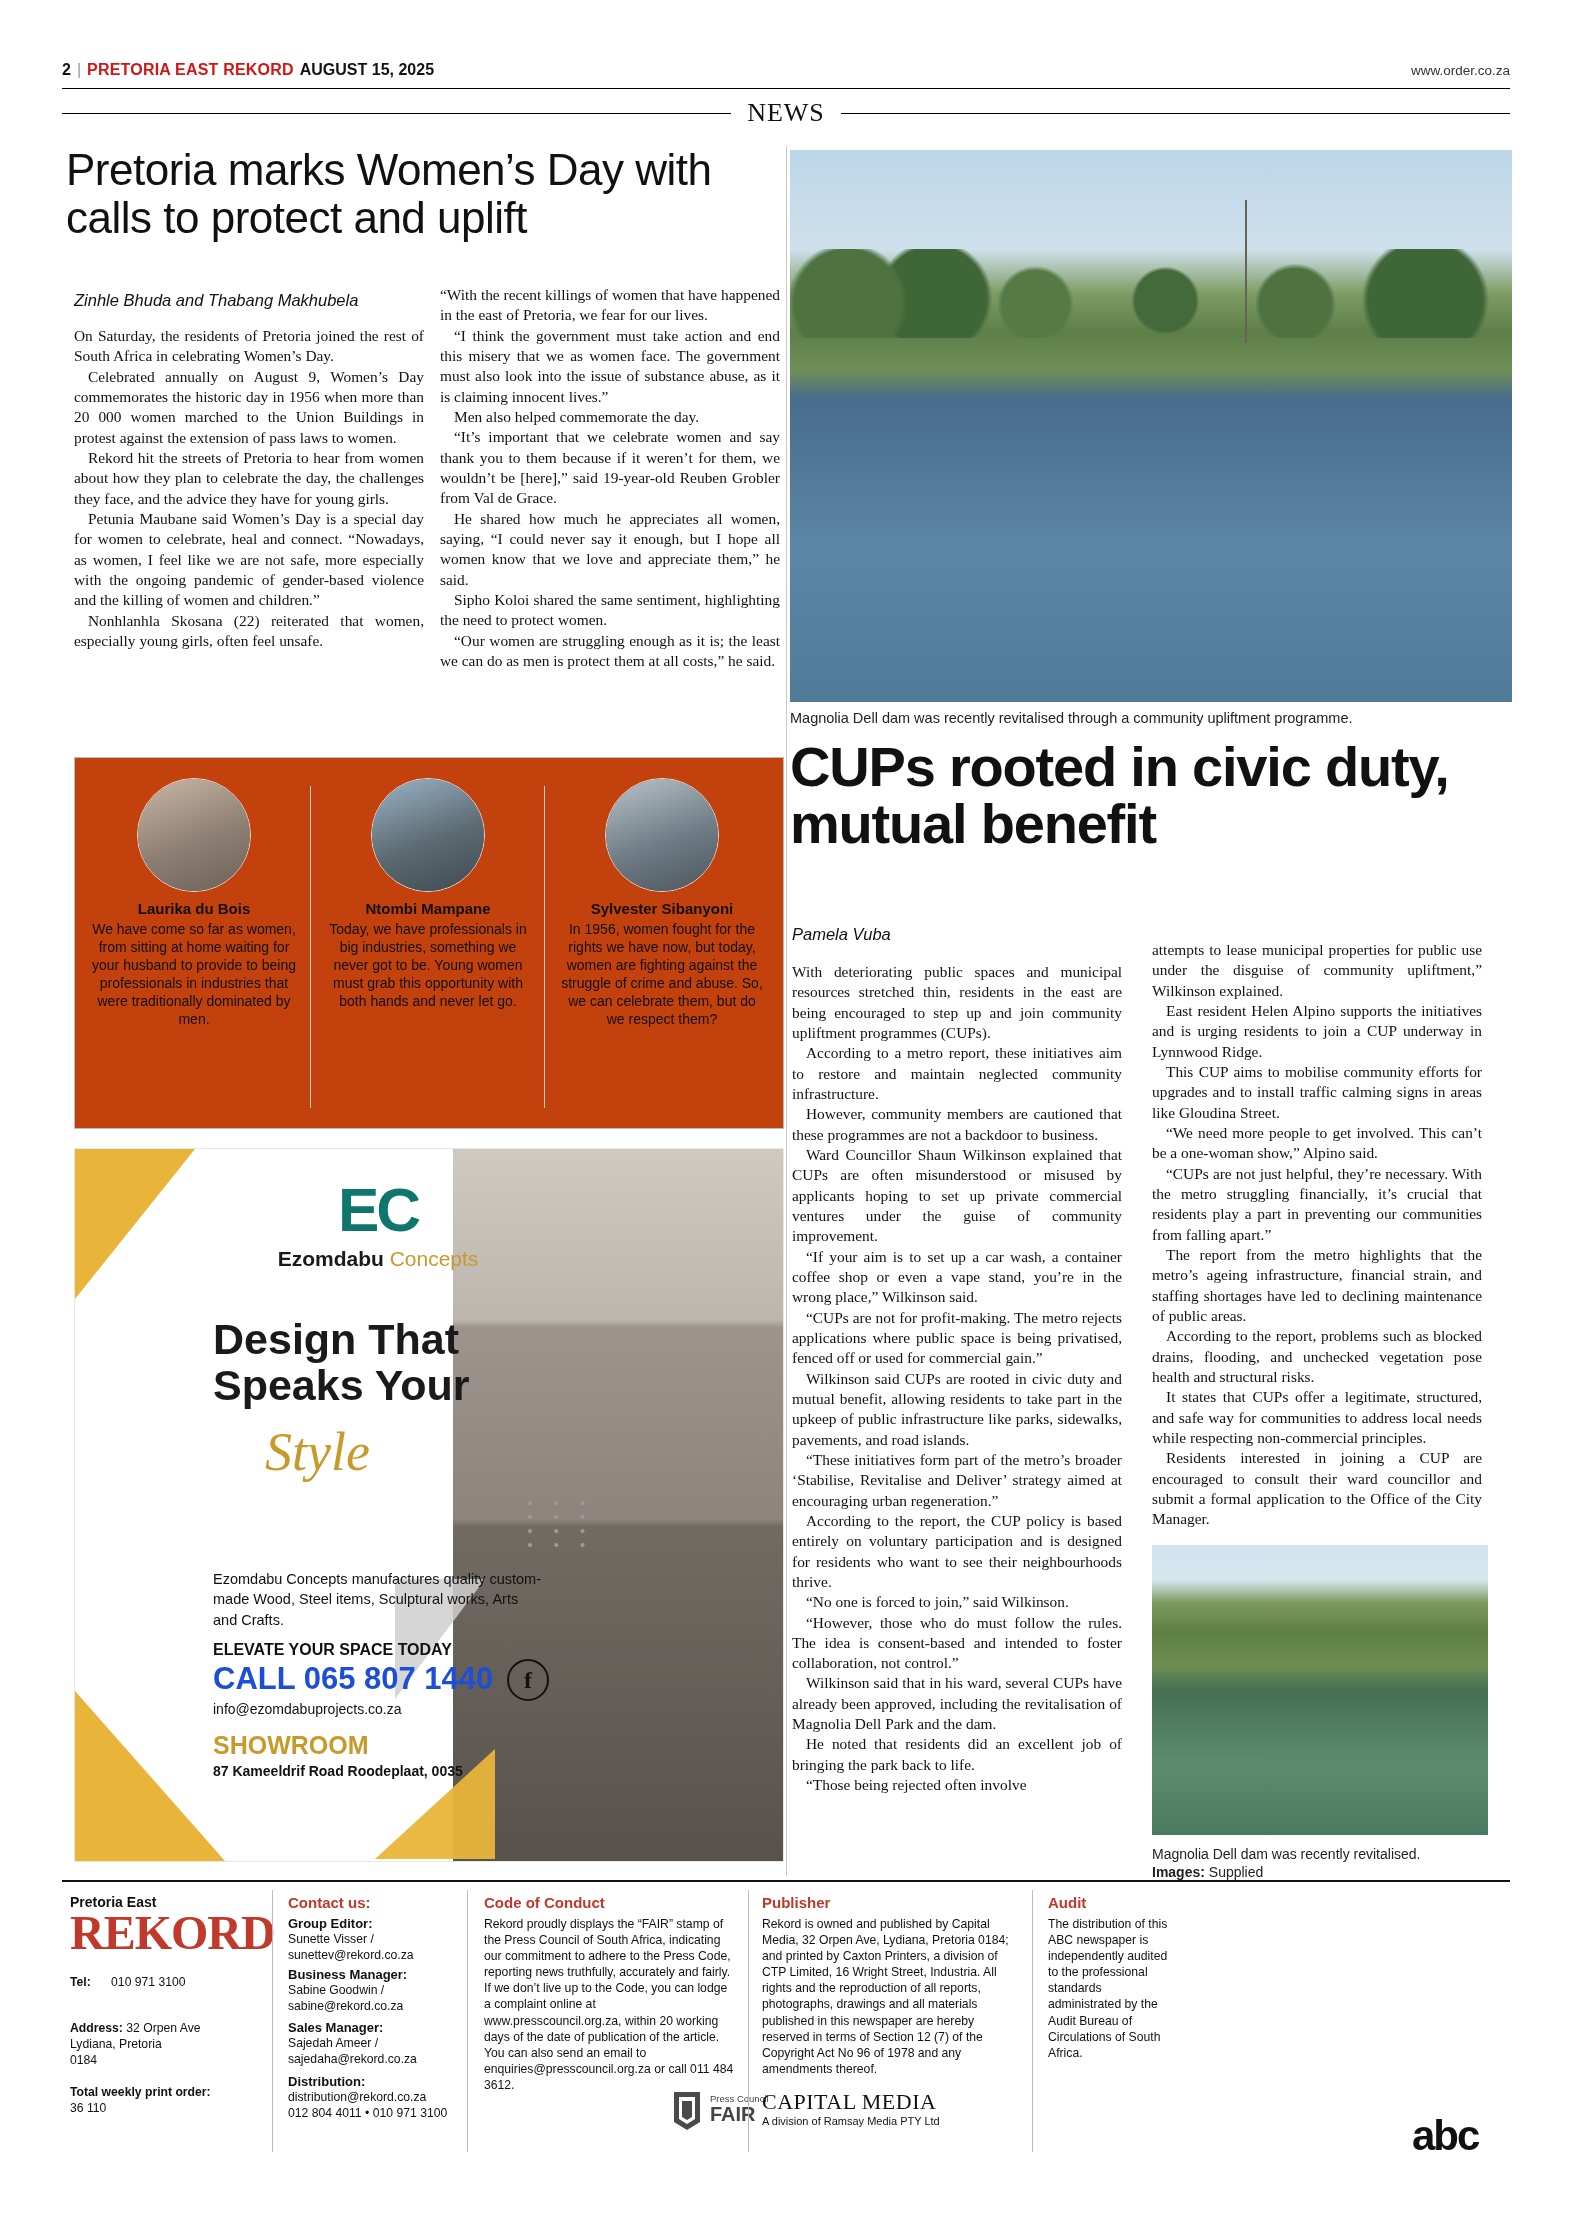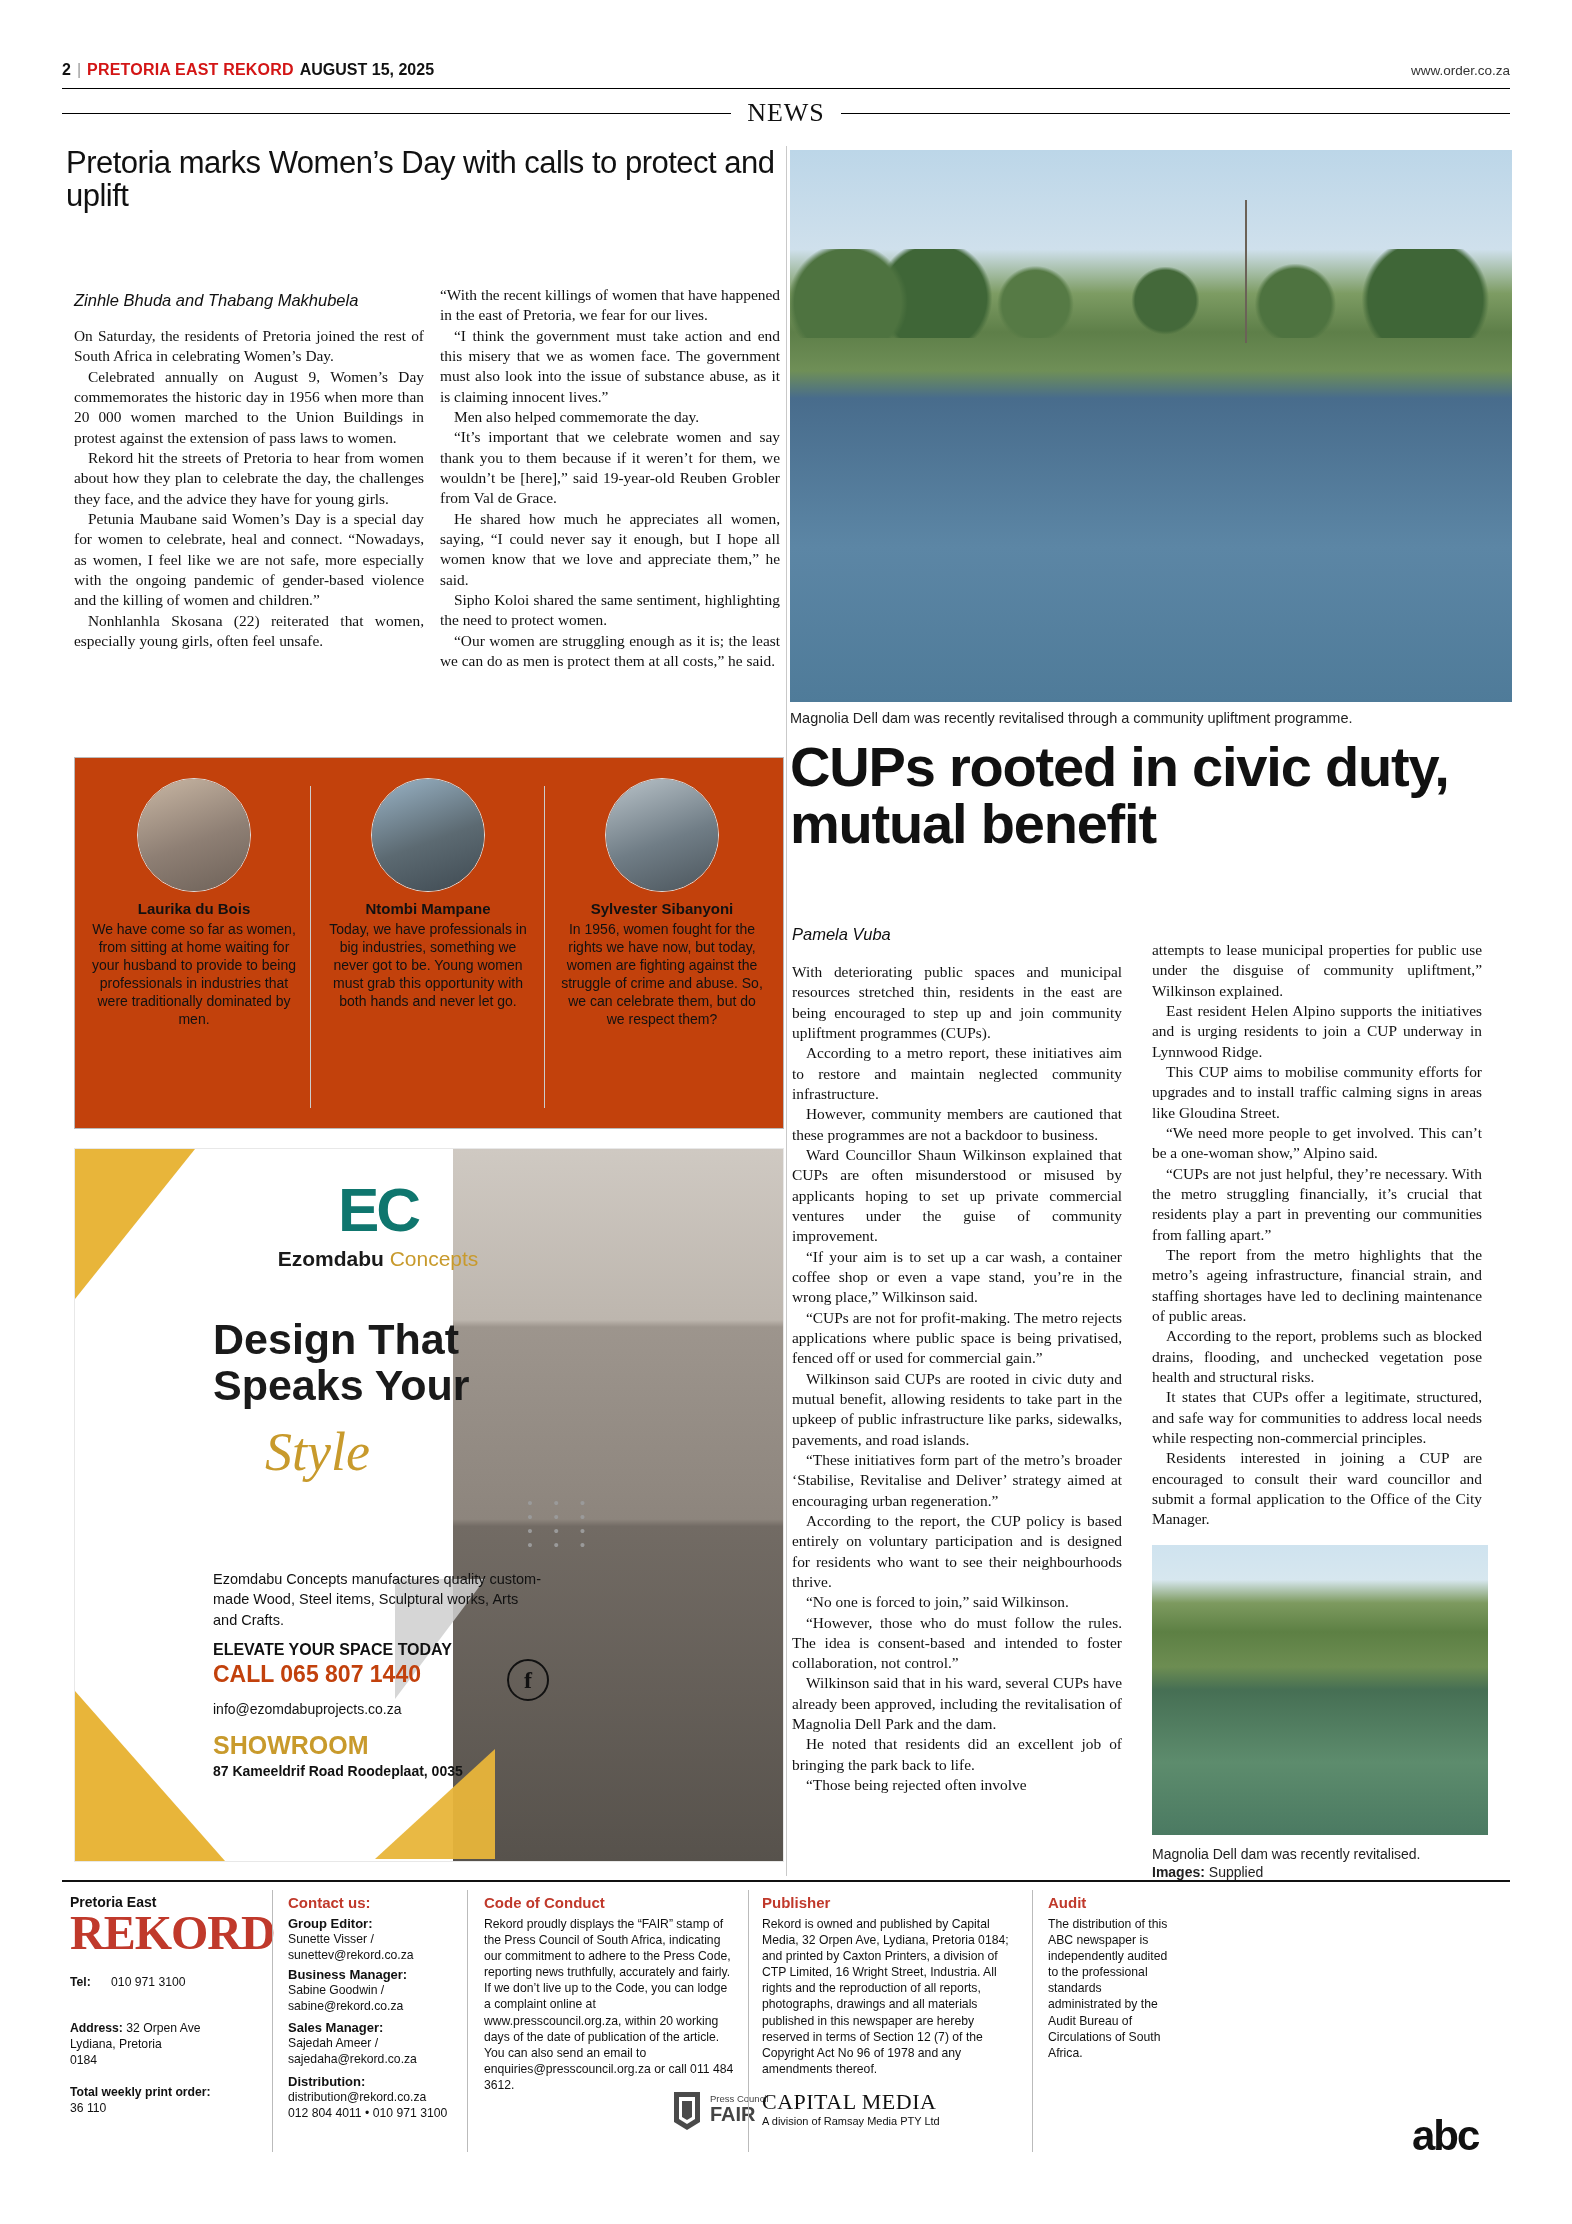--- a/index.html
+++ b/index.html
@@ -40,21 +40,21 @@
     position:relative; z-index:2;
   }
   .section-band:before{
     content:""; position:absolute; left:0; right:0; top:50%; height:1px; background:#000; z-index:1;
   }
   
   .hl1{
     position:absolute; left:66px; top:146px; width:720px;
     font-family:"Liberation Sans", sans-serif;
     font-weight:400;
-    font-size:31px; line-height:1.08; color:#111;
+    font-size:44px; line-height:1.08; color:#111;
     letter-spacing:-0.5px;
   }
   .byline1{
     position:absolute; left:74px; top:291px; width:360px;
     font-family:"Liberation Sans", sans-serif;
     font-size:16.5px; font-style:italic; color:#111;
   }
   .col-text{
     font-family:"Liberation Serif", serif;
     font-size:15.4px; line-height:1.32; color:#111; text-align:justify;
@@ -162,21 +162,21 @@
   .ad .body{
     position:absolute; left:138px; top:420px; width:330px;
     font-family:"Liberation Sans", sans-serif; font-size:14.5px; line-height:1.4; color:#111;
   }
   .ad .elevate{
     position:absolute; left:138px; top:492px;
     font-family:"Liberation Sans", sans-serif; font-weight:bold; font-size:16px; color:#111;
   }
   .ad .call{
     position:absolute; left:138px; top:512px;
-    font-family:"Liberation Sans", sans-serif; font-weight:bold; font-size:23px; color:#c2410c;
+    font-family:"Liberation Sans", sans-serif; font-weight:bold; font-size:31px; color:#1d4ed8;
   }
   .ad .email{
     position:absolute; left:138px; top:552px;
     font-family:"Liberation Sans", sans-serif; font-size:14px; color:#111;
   }
   .ad .fb{
     position:absolute; left:432px; top:510px; width:38px; height:38px; border-radius:50%;
     border:2px solid #111; color:#111; font-family:"Liberation Serif", serif; font-weight:bold;
     font-size:24px; display:flex; align-items:center; justify-content:center;
   }

